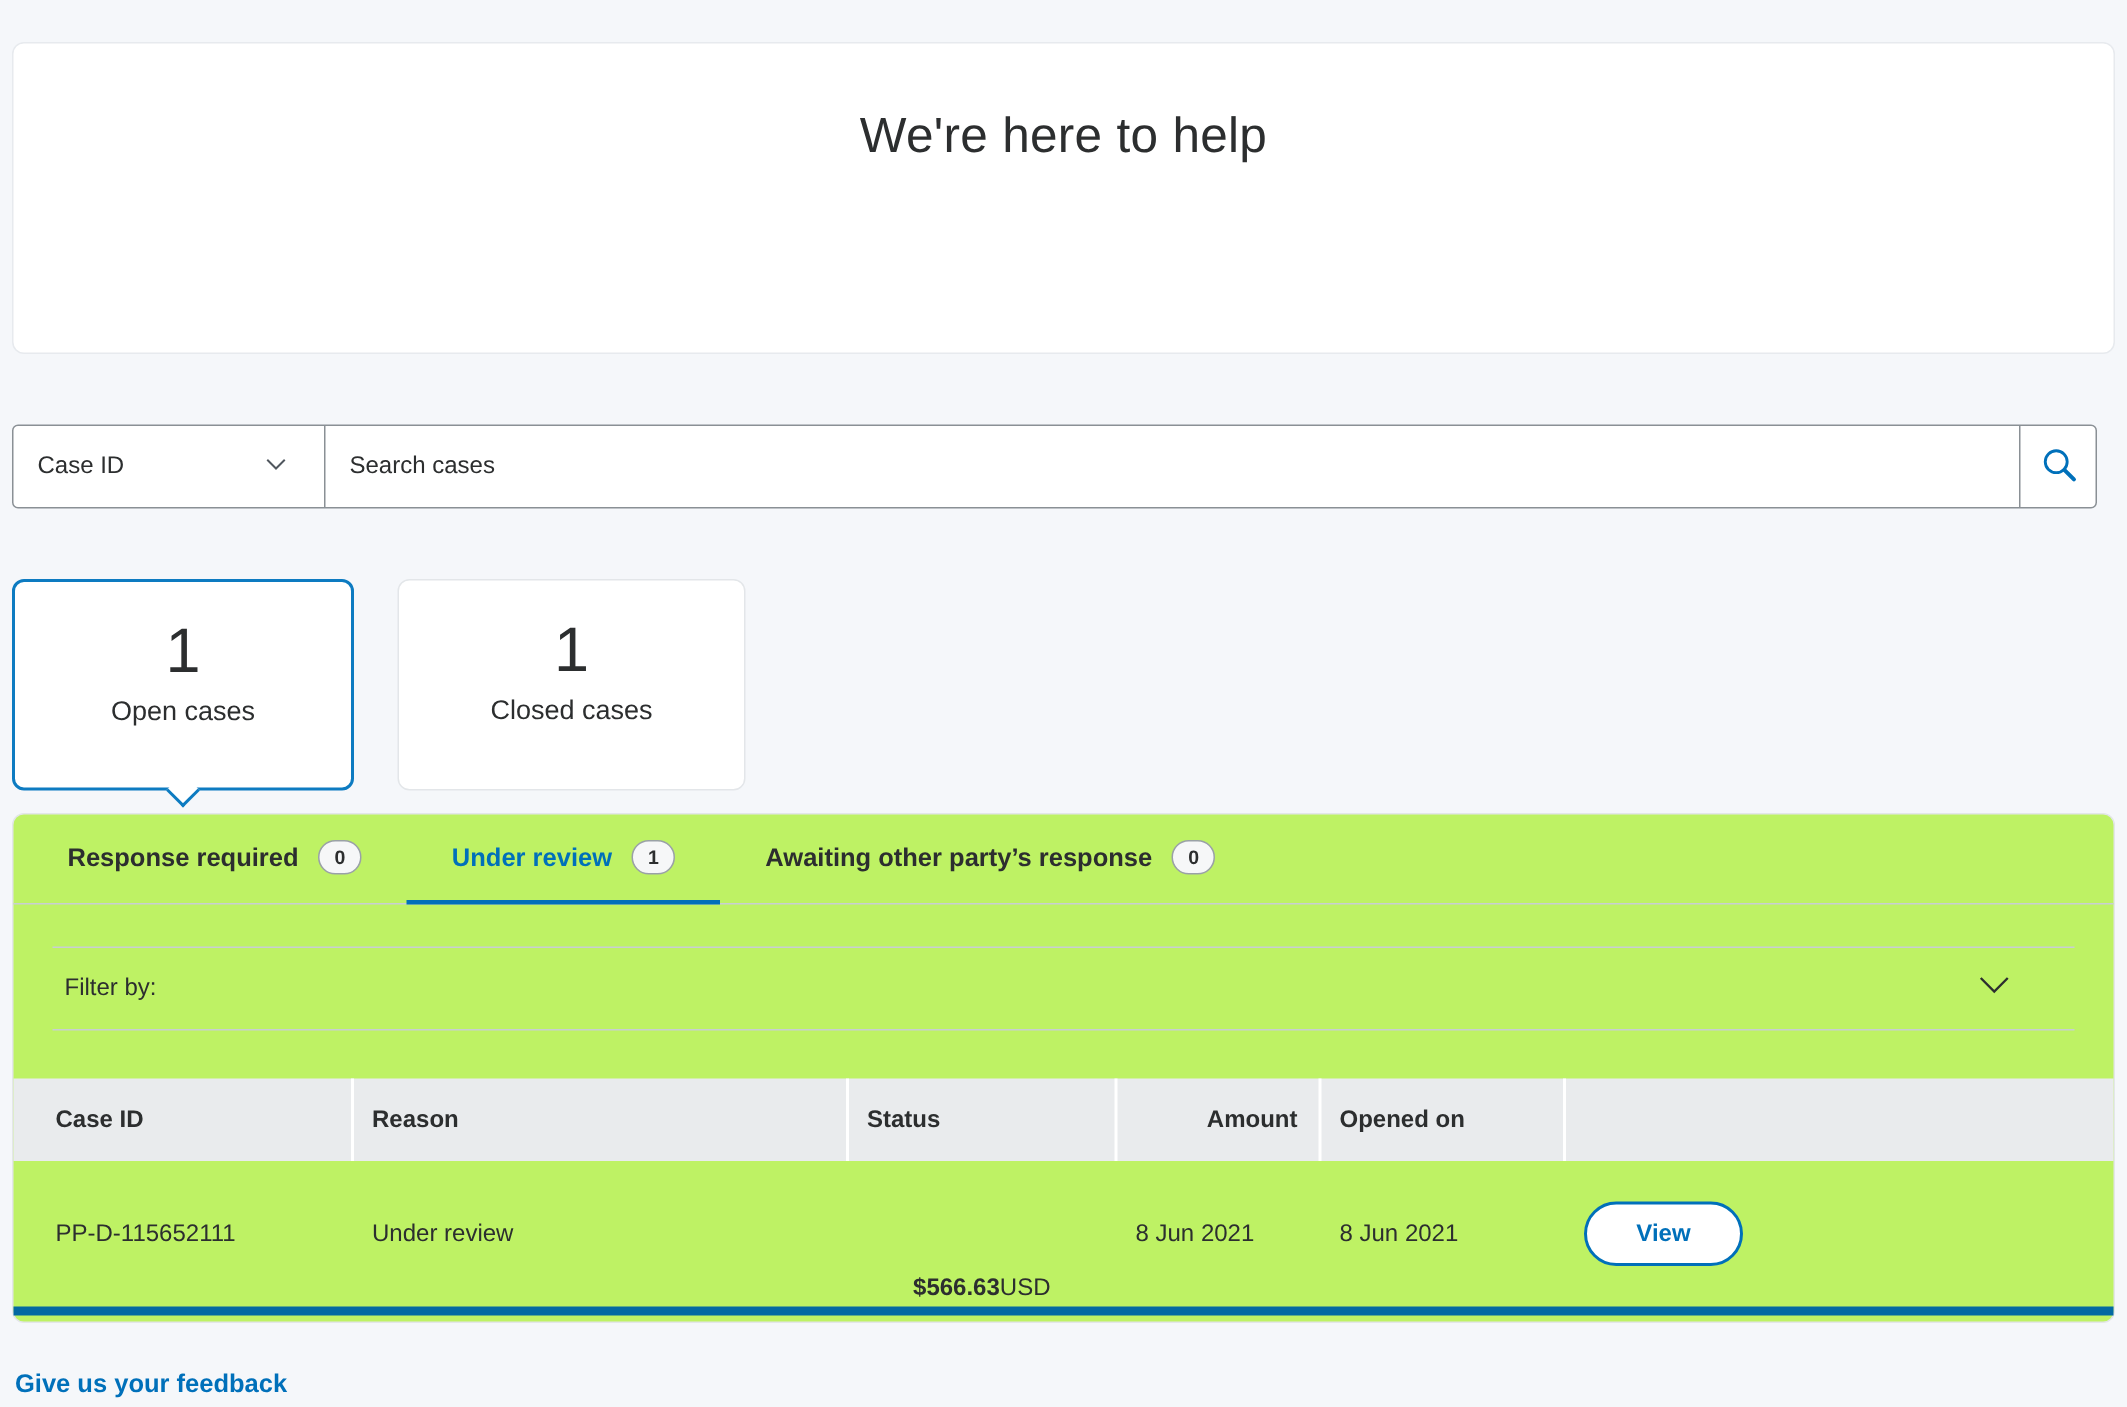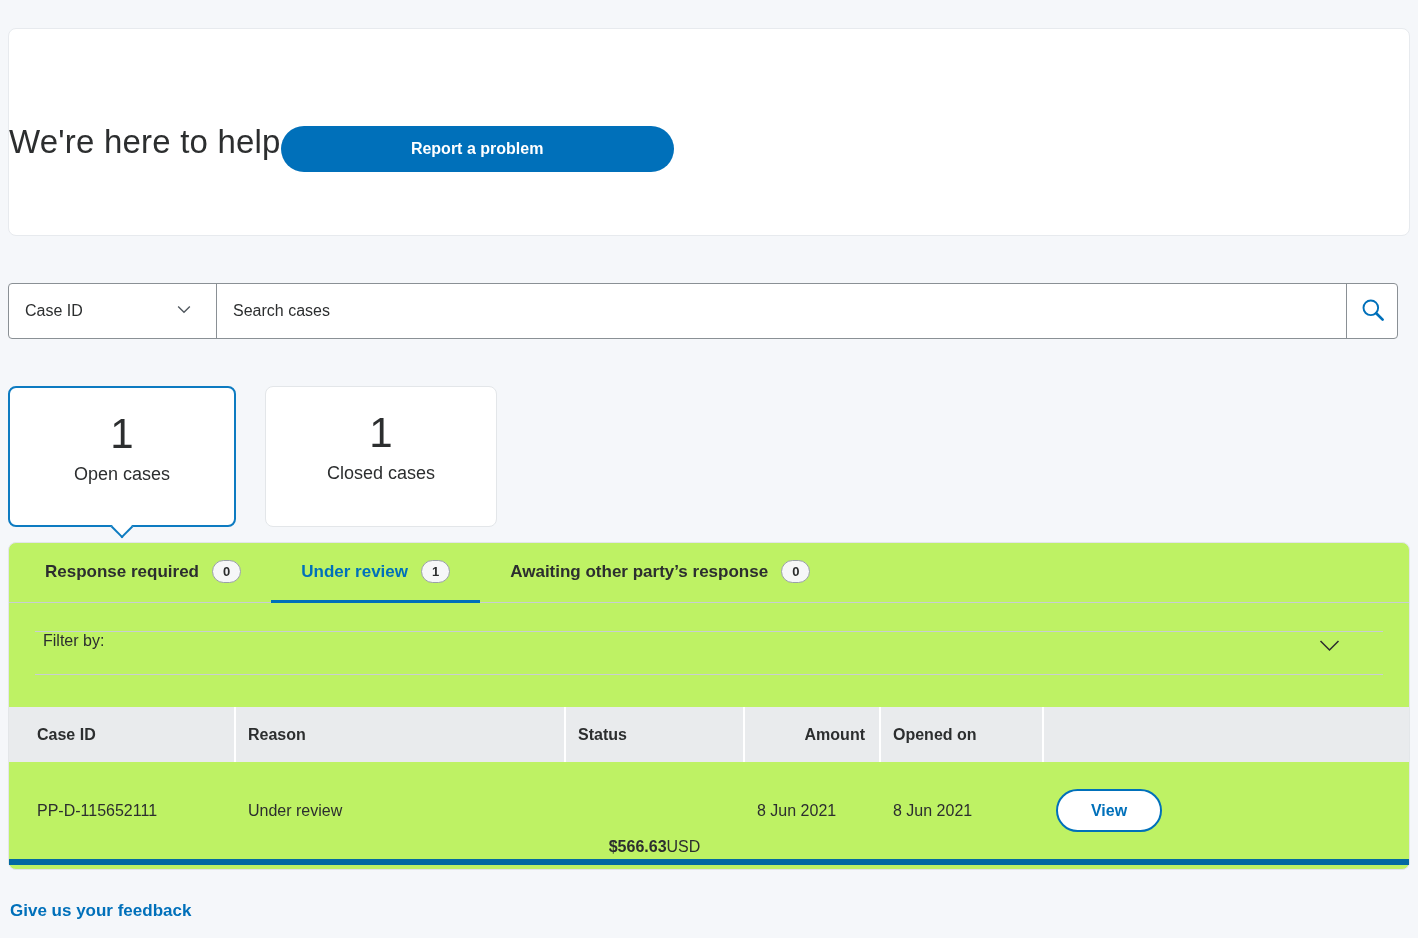--- a/index.html
+++ b/index.html
@@ -9,21 +9,21 @@
     background: #f5f7fa;
     font-family: "Liberation Sans", "DejaVu Sans", sans-serif;
     color: #2c2e2f;
   }
   .container { padding: 0 8px; }
 
   
   .hero {
     margin-top: 28px; height: 208px;
     background: #fff; border: 1px solid #e7eaee; border-radius: 8px;
-    display: flex; flex-direction: row; align-items: center;
+    display: flex; flex-direction: column; align-items: center;
   }
   .hero-title { margin-top: 42px; font-size: 33px; font-weight: 300; letter-spacing: 0.2px; }
   .hero-btn {
     margin-top: 33px; width: 393px; height: 46px;
     background: #0070ba; color: #fff; border: none; border-radius: 24px;
     font-family: inherit; font-size: 16px; font-weight: bold; cursor: pointer;
     display: flex; align-items: center; justify-content: center;
   }
 
   
@@ -75,23 +75,23 @@
     border-bottom: 3px solid transparent; margin-bottom: -1px;
   }
   .tab.active { color: #0070ba; border-bottom-color: #0070ba; }
   .badge {
     min-width: 12px; text-align: center; padding: 3px 10px;
     border: 1px solid #9aa1a7; border-radius: 13px; background: #f6f7f8;
     font-size: 13px; font-weight: bold; color: #2c2e2f; line-height: 1.2;
   }
 
   .filter-box {
-    margin: 28px 26px 0; height: 44px;
+    margin: 28px 26px 0; height: 56px;
     border-top: 1px solid #c8ced3; border-bottom: 1px solid #c8ced3;
-    display: flex; justify-content: space-between;
+    display: flex; align-items: center; justify-content: space-between;
     padding: 0 40px 0 8px; font-size: 16px; cursor: pointer;
   }
 
   
   .table { margin-top: 32px; }
   .thead, .trow {
     display: grid;
     grid-template-columns: 227px 330px 179px 136px 163px 227px auto;
   }
   .thead { height: 55px; background: #e9ebed; }
@@ -125,21 +125,20 @@
   }
 </style>
 </head>
 <body>
 
 <div class="container">
 
   
   <section class="hero">
     <h1 class="hero-title">We're here to help</h1>
-    <button class="hero-btn">Report a problem</button>
   </section>
 
   
   <div class="search-bar">
     <div class="search-dropdown">
       <span>Case ID</span>
       <span>
         <svg width="20" height="20" viewBox="0 0 24 24" fill="none">
             <path d="M5 9l7 7 7-7" stroke="#50575e" stroke-width="1.6"></path>
           </svg>

